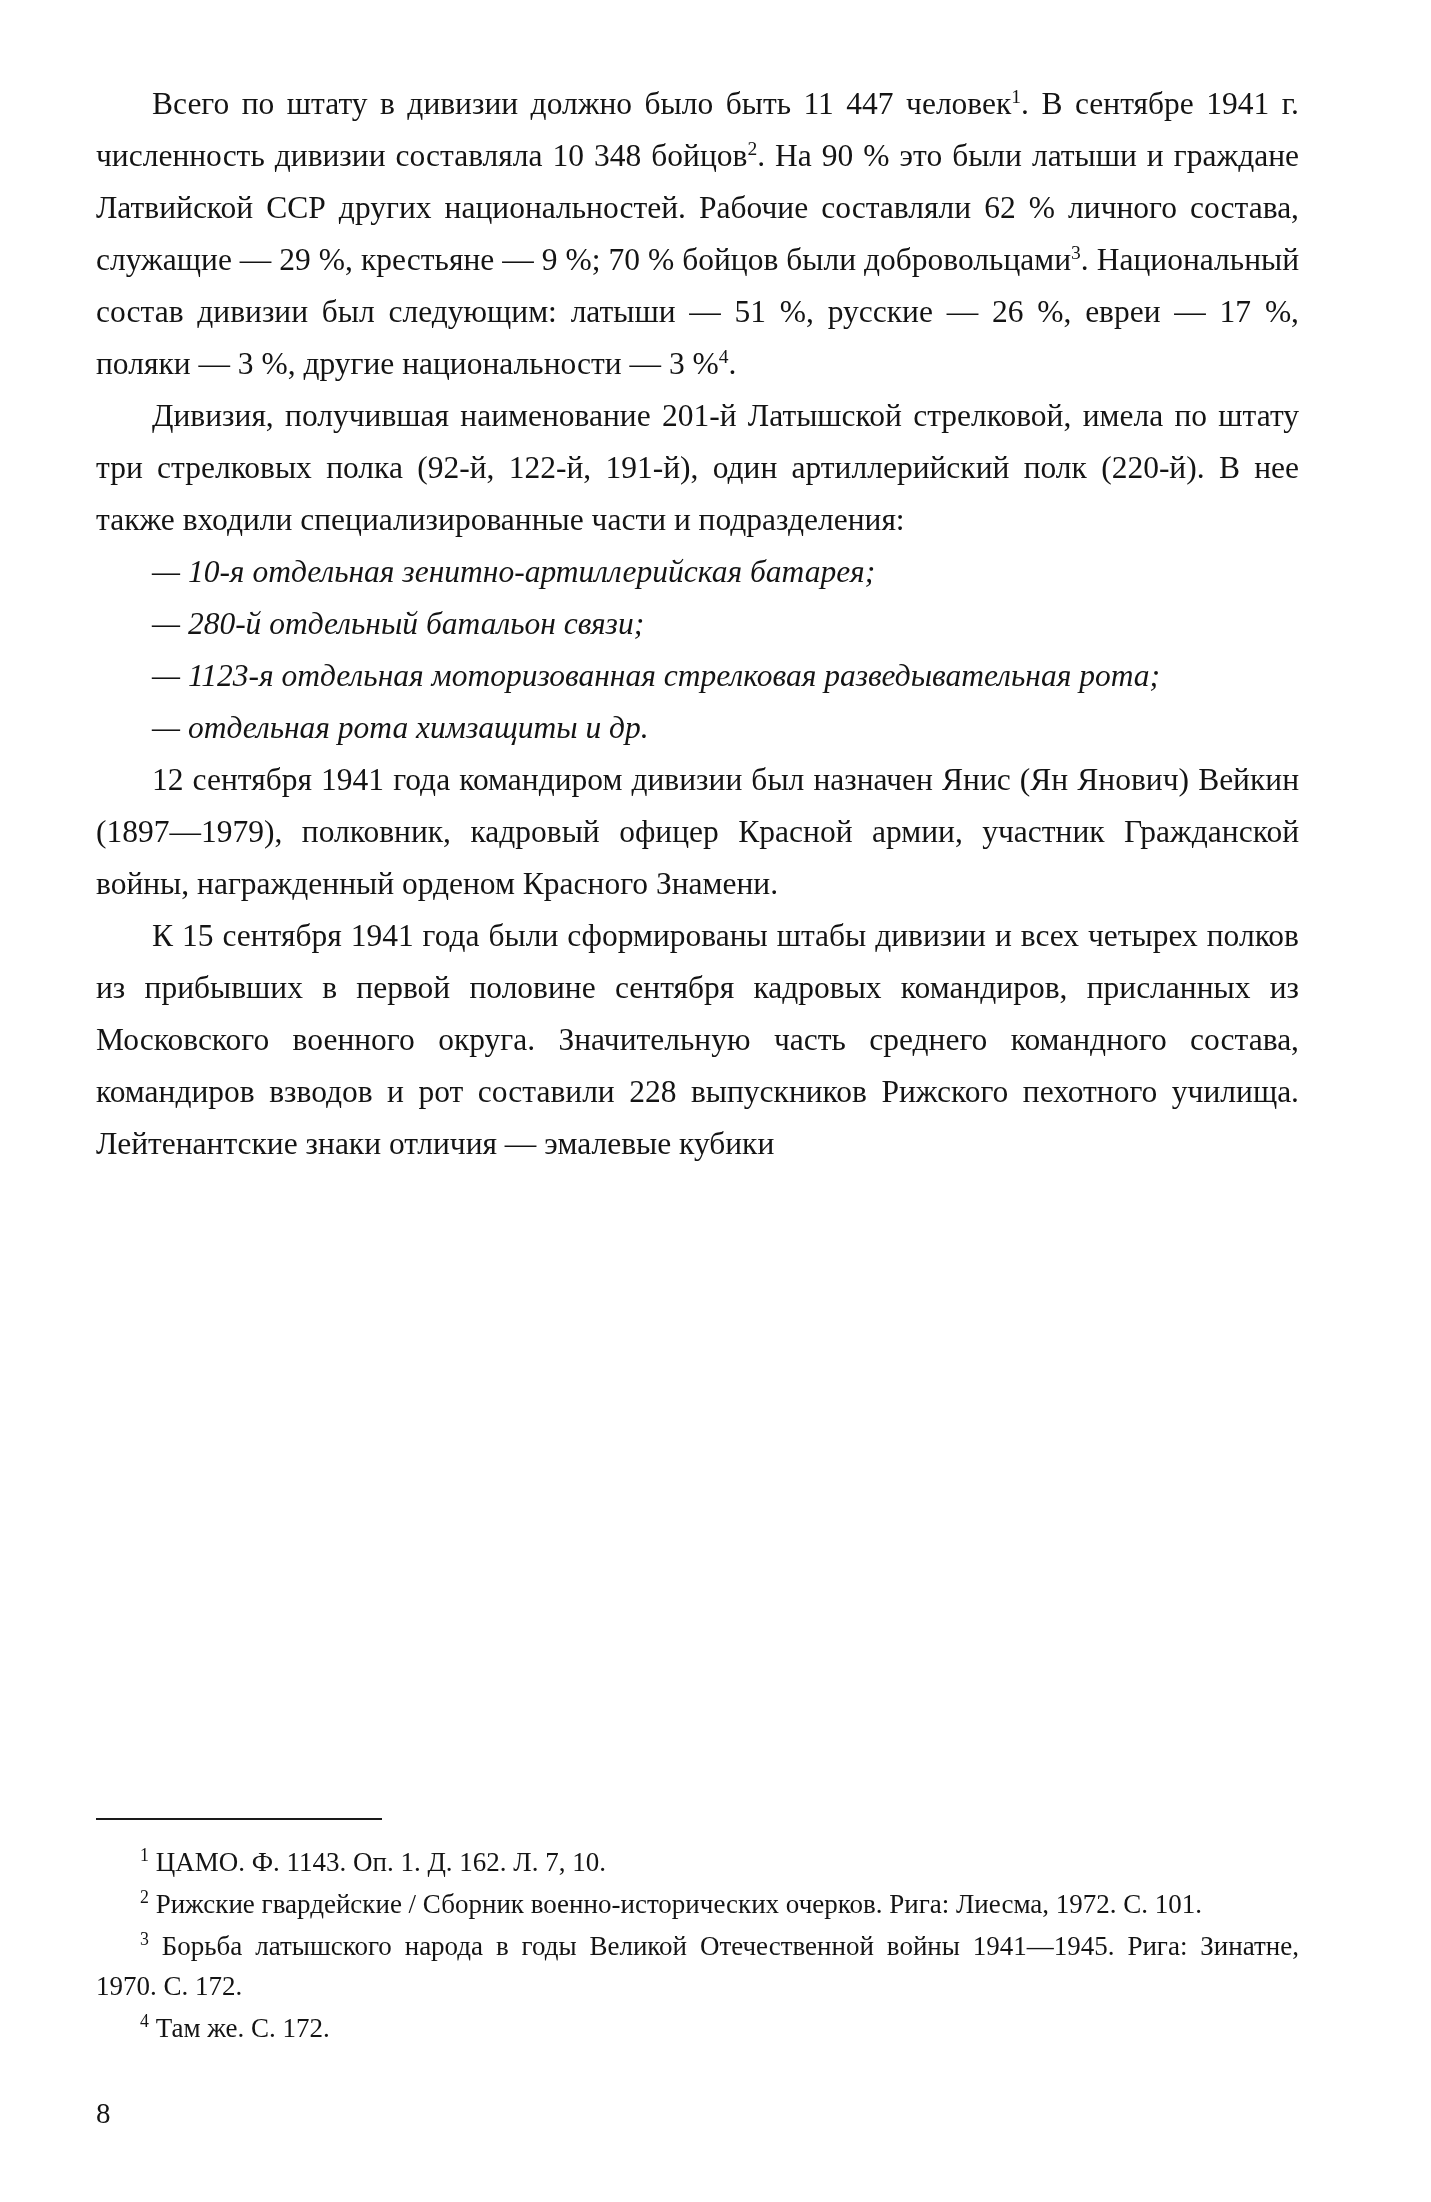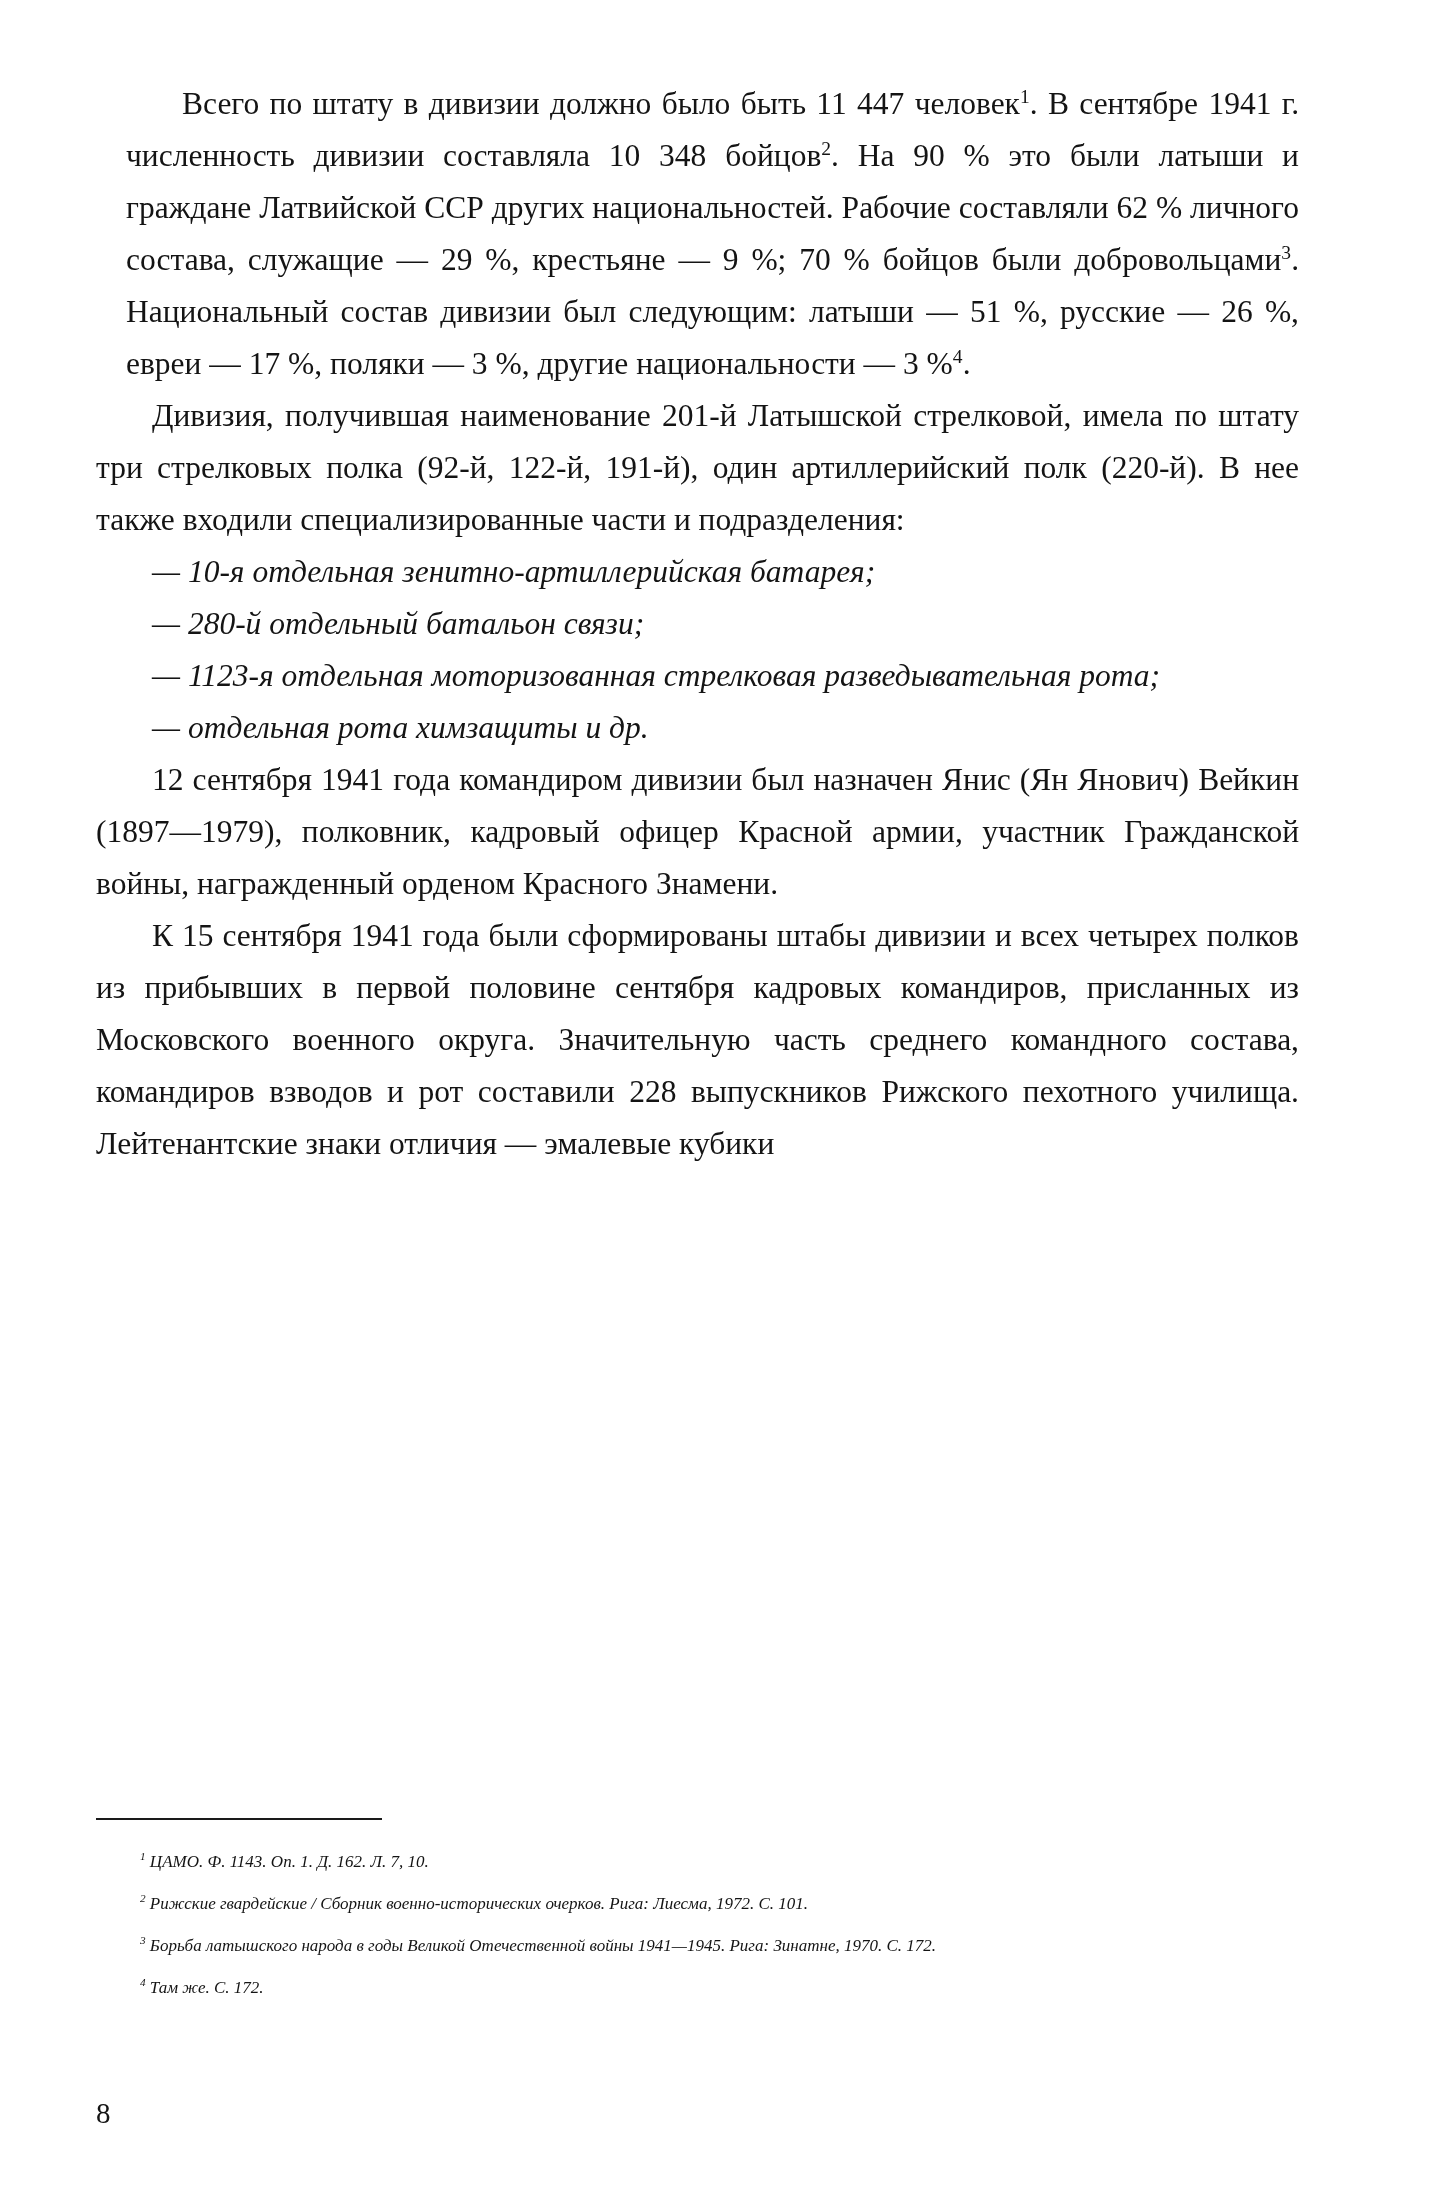--- a/index.html
+++ b/index.html
@@ -27,21 +27,20 @@
     line-height: 52px;
     text-align: justify;
     text-justify: inter-word;
   }
   .body-text p {
     margin: 0;
     text-indent: 56px;
   }
   .body-text p.noindent {
     text-indent: 0;
-    margin-left: 30px;
   }
   .list-item {
     margin: 0;
     text-indent: 56px;
     text-align: justify;
     font-style: italic;
   }
   .list-item.wrap {
     text-indent: 56px;
   }
@@ -57,26 +56,25 @@
     top: 1818px;
     width: 1203px;
   }
   .footnote-rule {
     width: 286px;
     height: 0;
     border-top: 2px solid #1a1a1a;
     margin: 0 0 22px 0;
   }
   .footnotes .fn {
-    font-size: 17px;
+    font-size: 27px;
     line-height: 40px;
     margin: 0 0 2px 0;
     text-indent: 44px;
     text-align: justify;
-    font-style: italic;
   }
   .footnotes .fn sup {
     font-size: 0.66em;
   }
   .page-number {
     position: absolute;
     left: 96px;
     top: 2096px;
     font-size: 29px;
     line-height: 34px;

